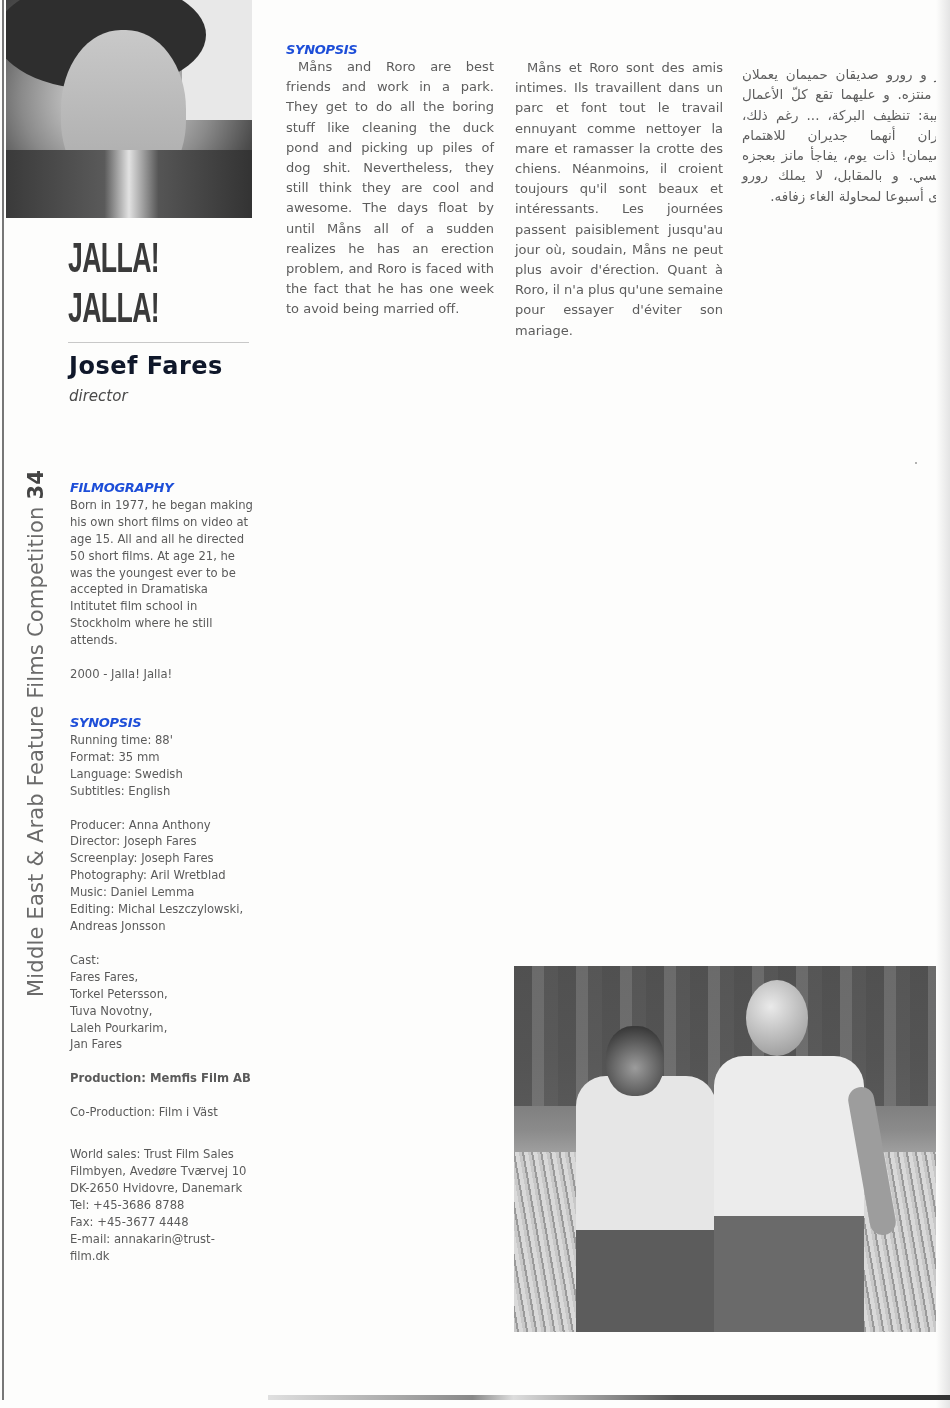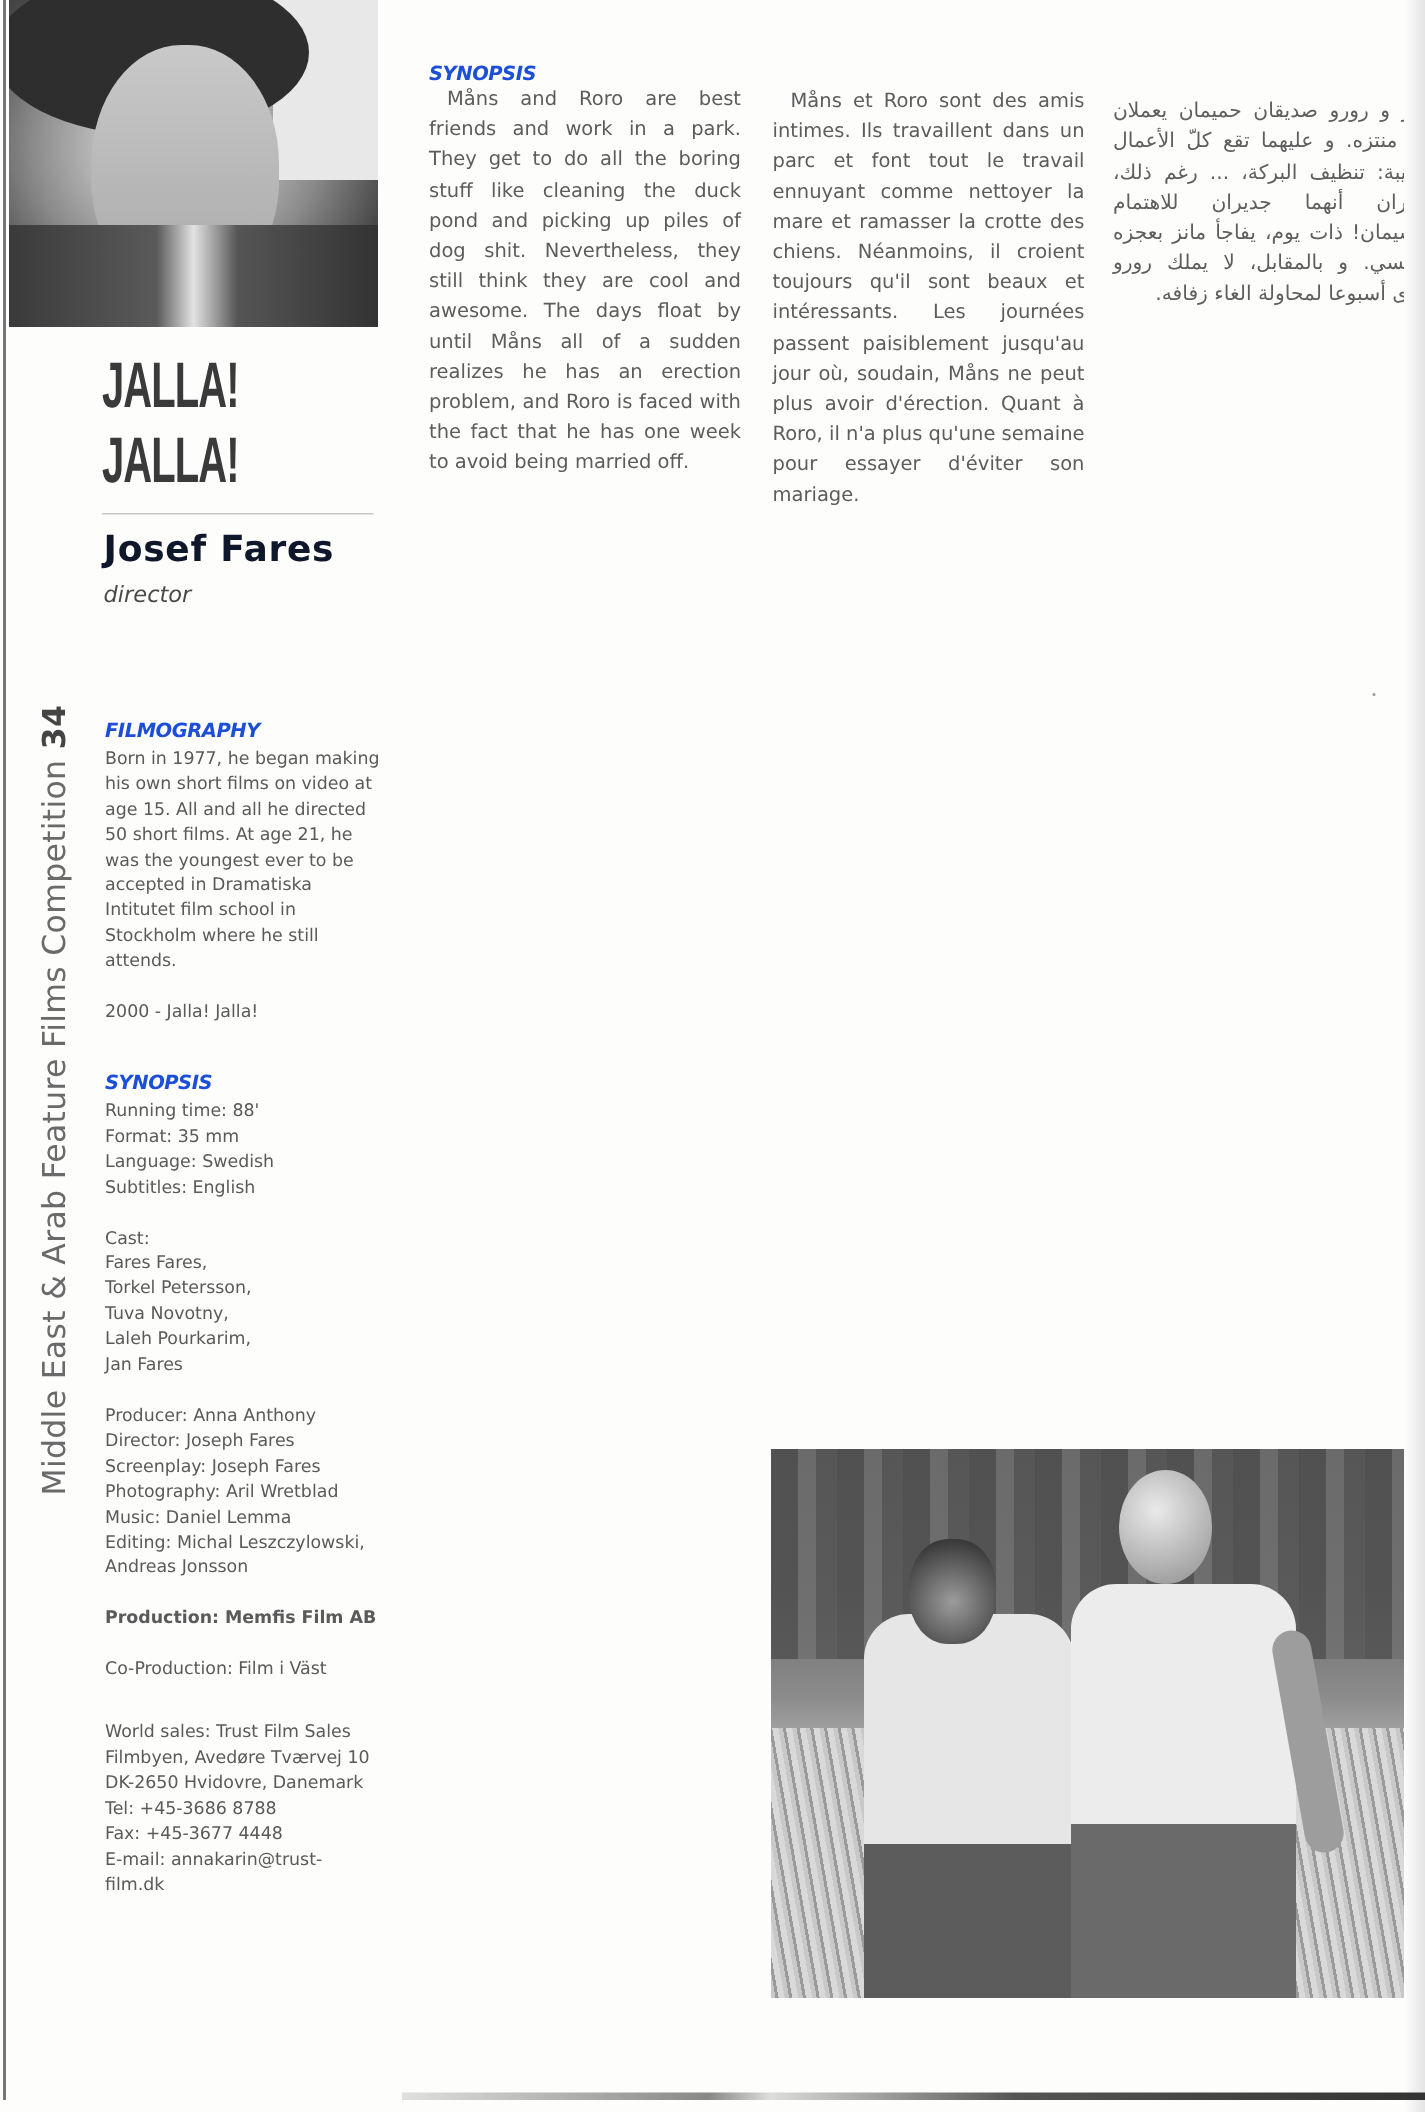--- a/index.html
+++ b/index.html
@@ -104,33 +104,33 @@
   <p>Born in 1977, he began making his own short films on video at age 15. All and all he directed 50 short films. At age 21, he was the youngest ever to be accepted in Dramatiska Intitutet film school in Stockholm where he still attends.</p>
   <p style="margin-top:17px;">2000 - Jalla! Jalla!</p>
 </div>
 
 <div class="left-col" style="top:715px;">
   <div class="section-head">SYNOPSIS</div>
   <p>Running time: 88'
 Format: 35 mm
 Language: Swedish
 Subtitles: English</p>
-  <p style="margin-top:17px;">Cast:
-Fares Fares,
-Torkel Petersson,
-Tuva Novotny,
-Laleh Pourkarim,
-Jan Fares</p>
   <p style="margin-top:17px;">Producer: Anna Anthony
 Director: Joseph Fares
 Screenplay: Joseph Fares
 Photography: Aril Wretblad
 Music: Daniel Lemma
 Editing: Michal Leszczylowski,
 Andreas Jonsson</p>
+  <p style="margin-top:17px;">Cast:
+Fares Fares,
+Torkel Petersson,
+Tuva Novotny,
+Laleh Pourkarim,
+Jan Fares</p>
   <p style="margin-top:17px;font-weight:bold;">Production: Memfis Film AB</p>
   <p style="margin-top:17px;">Co-Production: Film i Väst</p>
   <p style="margin-top:25px;">World sales: Trust Film Sales
 Filmbyen, Avedøre Tværvej 10
 DK-2650 Hvidovre, Danemark
 Tel: +45-3686 8788
 Fax: +45-3677 4448
 E-mail: annakarin@trust-
 film.dk</p>
 </div>

